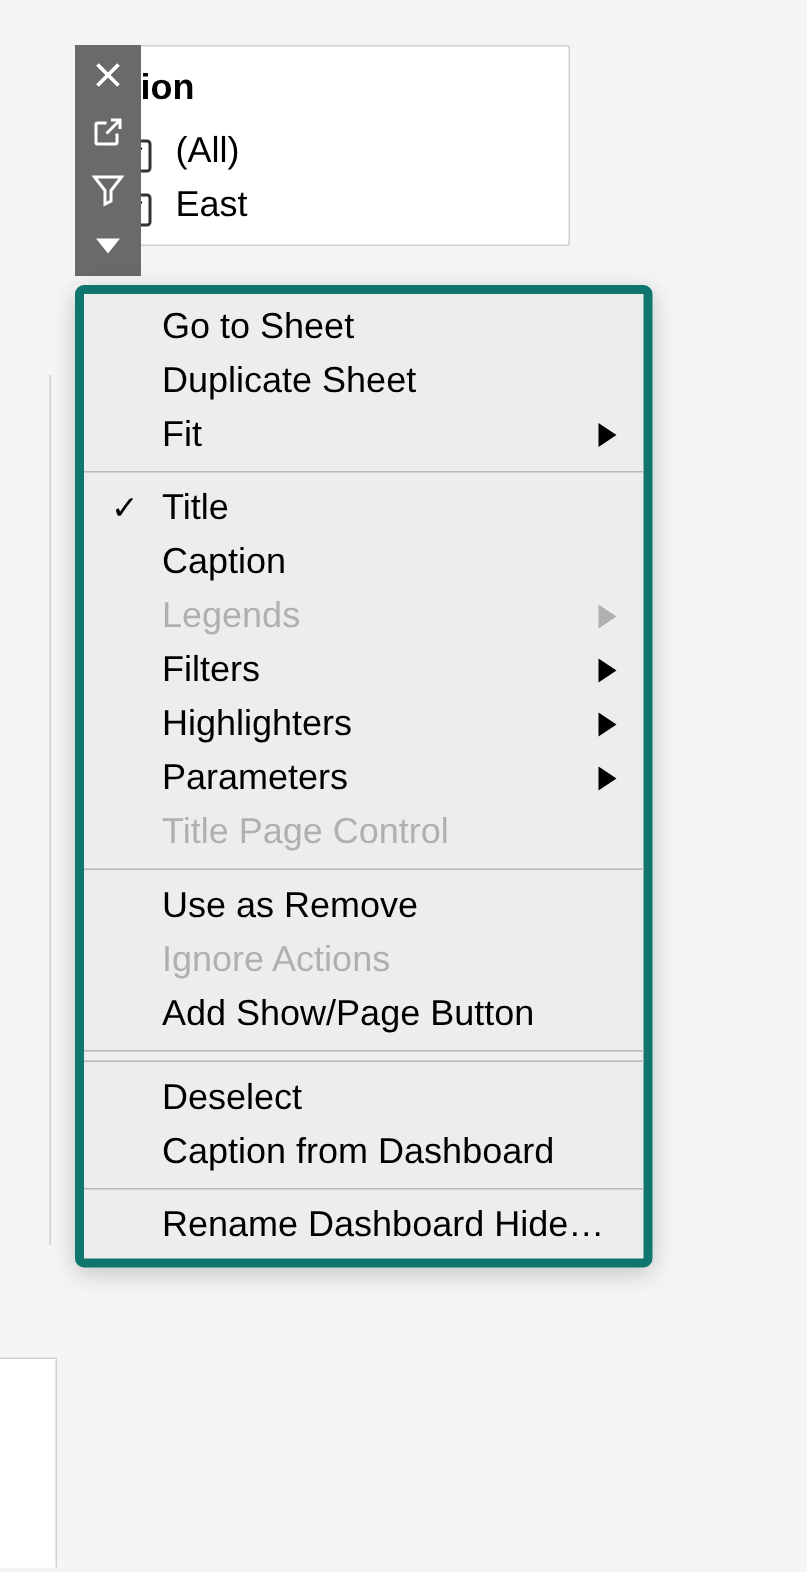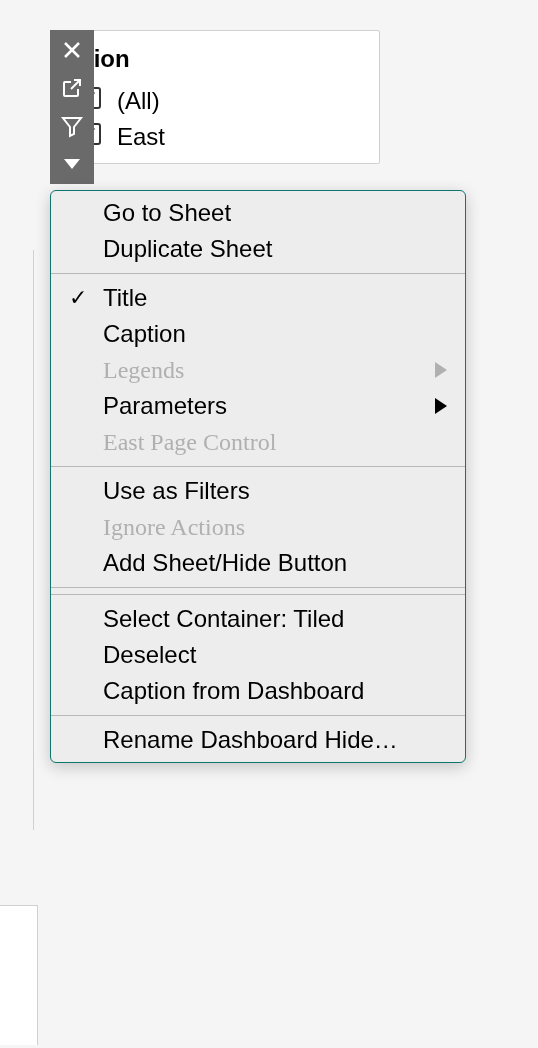--- a/index.html
+++ b/index.html
@@ -25,21 +25,21 @@
       padding: 8px 0;
     }
     .filter-title {
       font-size: 24px;
       font-weight: 700;
       padding: 6px 18px 10px 18px;
       color: #000;
     }
     .filter-item {
       display: flex;
-      align-items: flex-start;
+      align-items: flex-end;
       padding: 4px 18px;
       font-size: 24px;
       color: #000;
     }
     .checkbox {
       width: 22px;
       height: 22px;
       border: 2px solid #333;
       border-radius: 3px;
       margin-right: 16px;
@@ -85,42 +85,41 @@
       width: 0;
       height: 0;
       border-left: 8px solid transparent;
       border-right: 8px solid transparent;
       border-top: 10px solid #fff;
     }
     .context-menu {
       position: absolute;
       top: 190px;
       left: 50px;
-      width: 416px;
+      width: 385px;
       background: #ededed;
-      border: 1px solid #0f766e;
+      border: 6px solid #0f766e;
       border-radius: 6px;
       box-shadow: 0 4px 16px rgba(0,0,0,0.2);
       z-index: 20;
       padding: 4px 0;
     }
     .menu-item {
       display: flex;
       align-items: center;
       padding: 4px 18px 4px 52px;
       font-size: 24px;
       color: #000;
       cursor: pointer;
       position: relative;
       min-height: 36px;
     }
     .menu-item.disabled {
       color: #b0b0b0;
       cursor: default;
-      font-family: Liberation Serif, serif;
     }
     .menu-item .checkmark {
       position: absolute;
       left: 18px;
       font-size: 22px;
       color: #000;
     }
     .menu-item .submenu-arrow {
       position: absolute;
       right: 18px;
@@ -199,62 +198,71 @@
   </div>
 </div>
 
 <div class="context-menu">
   <div class="menu-item">
     <span>Go to Sheet</span>
   </div>
   <div class="menu-item">
     <span>Duplicate Sheet</span>
   </div>
+  <div class="menu-item">
+    <span>Fit</span>
+    <span class="submenu-arrow"></span>
+  </div>
 
   <div class="menu-separator"></div>
 
   <div class="menu-item">
     <span class="checkmark">✓</span>
     <span>Title</span>
   </div>
   <div class="menu-item">
     <span>Caption</span>
   </div>
   <div class="menu-item disabled">
     <span>Legends</span>
     <span class="submenu-arrow"></span>
   </div>
   <div class="menu-item">
+    <span>Filters</span>
+    <span class="submenu-arrow"></span>
+  </div>
+  <div class="menu-item">
+    <span>Highlighters</span>
+    <span class="submenu-arrow"></span>
+  </div>
+  <div class="menu-item">
     <span>Parameters</span>
     <span class="submenu-arrow"></span>
   </div>
   <div class="menu-item disabled">
-    <span>East Page Control</span>
-  </div>
-
-  <div class="menu-separator"></div>
-
-  <div class="menu-item">
-    <span>Use as Filters</span>
+    <span>Title Page Control</span>
+  </div>
+
+  <div class="menu-separator"></div>
+
+  <div class="menu-item">
+    <span>Use as Remove</span>
   </div>
   <div class="menu-item disabled">
     <span>Ignore Actions</span>
   </div>
   <div class="menu-item">
-    <span>Add Sheet/Hide Button</span>
-  </div>
-
-  <div class="menu-separator"></div>
-
-
-  <div class="menu-separator"></div>
-
-  <div class="menu-item">
-    <span>Select Container: Tiled</span>
-  </div>
+    <span>Add Show/Page Button</span>
+  </div>
+
+  <div class="menu-separator"></div>
+
+
+  <div class="menu-separator"></div>
+
   <div class="menu-item">
     <span>Deselect</span>
   </div>
   <div class="menu-item">
     <span>Caption from Dashboard</span>
   </div>
 
   <div class="menu-separator"></div>
 
   <div class="menu-item">

